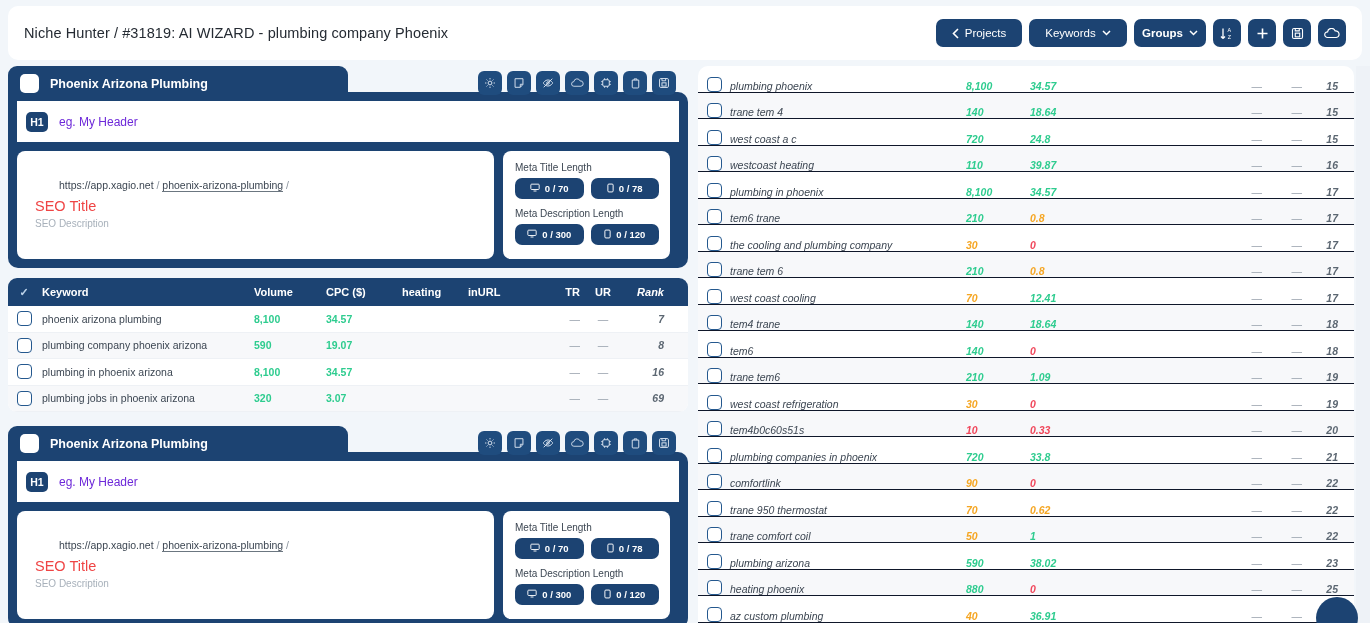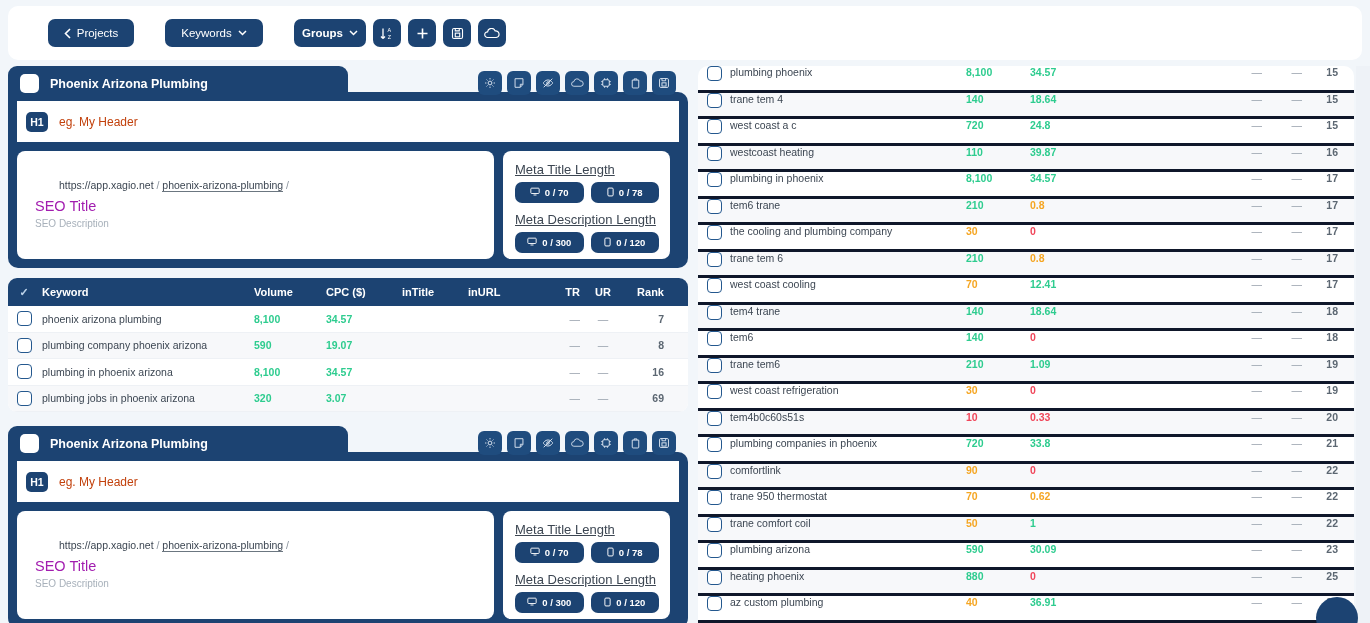--- a/index.html
+++ b/index.html
@@ -17,21 +17,21 @@
     background: #ffffff; border-radius: 10px;
     display: flex; align-items: center; justify-content: space-between;
     padding: 0 16px;
   }
   .page-title { font-size: 14.5px; color: #252b33; letter-spacing: .1px; }
   .tb-actions { display: flex; align-items: center; gap: 7px; }
   .pill {
     background: #1c4372; color: #fff; border: none; border-radius: 7px;
     height: 28px; display: flex; align-items: center; justify-content: center;
     gap: 6px; font-size: 11.5px; font-family: "Liberation Sans", sans-serif;
-    cursor: pointer; padding: 0 12px; white-space: nowrap; margin-left: 24px;
+    cursor: pointer; padding: 0 12px; white-space: nowrap;
   }
   .pill.projects { width: 86px; }
   .pill.keywords { width: 98px; }
   .pill.groups   { width: 72px; font-weight: bold; }
   .iconbtn {
     background: #1c4372; color: #fff; border: none; border-radius: 7px;
     width: 28px; height: 28px; display: flex; align-items: center;
     justify-content: center; cursor: pointer;
   }
   .iconbtn svg, .pill svg { display: block; }
@@ -74,38 +74,38 @@
 
   .h-row {
     background: #fff; border-radius: 0; height: 41px;
     display: flex; align-items: center; padding: 0 9px; gap: 11px;
   }
   .h-badge {
     background: #1c4372; color: #fff; font-size: 10.5px; font-weight: bold;
     border-radius: 5px; width: 22px; height: 20px;
     display: flex; align-items: center; justify-content: center;
   }
-  .h-ph { color: #c2410c; font-size: 12px; }
+  .h-ph { color: #6d28d9; font-size: 12px; }
 
   .serp-row { display: flex; gap: 9px; margin-top: 9px; }
   .serp-box {
     background: #fff; border-radius: 8px; width: 477px; height: 108px;
     padding: 28px 18px 0 18px;
   }
   .serp-url { font-size: 10.5px; color: #3c4652; margin-bottom: 7px; padding-left: 24px; }
   .serp-url u { text-decoration: none; border-bottom: 1px solid #6b7680; }
   .serp-url .sl { color: #8a939d; }
-  .serp-title { font-size: 14.5px; color: #a21caf; margin-bottom: 4px; }
+  .serp-title { font-size: 14.5px; color: #ef4444; margin-bottom: 4px; }
   .serp-desc { font-size: 10px; color: #a7b0ba; }
 
   .meta-box {
     background: #fff; border-radius: 8px; width: 167px; height: 108px;
     padding: 11px 11px 0 12px;
   }
-  .meta-label { font-size: 13px; color: #3c4652; margin-bottom: 5px; text-decoration: underline; }
+  .meta-label { font-size: 10px; color: #3c4652; margin-bottom: 5px; }
   .meta-pills { display: flex; gap: 7px; margin-bottom: 9px; }
   .meta-pill {
     background: #1c4372; color: #fff; border-radius: 7px;
     height: 21px; flex: 1; display: flex; align-items: center;
     justify-content: center; gap: 5px; font-size: 9.5px; font-weight: bold;
     cursor: pointer;
   }
 
   
   .kw-table {
@@ -122,41 +122,41 @@
   }
   .kw-row:nth-child(even) { background: #f7f8fa; }
   .c-cb    { width: 32px; display: flex; justify-content: center; flex: none; }
   .c-kw    { width: 214px; flex: none; padding-left: 2px; }
   .c-vol   { width: 72px; flex: none; }
   .c-cpc   { width: 76px; flex: none; }
   .c-intl  { width: 66px; flex: none; }
   .c-inurl { width: 68px; flex: none; }
   .c-tr    { width: 44px; flex: none; text-align: right; }
   .c-ur    { width: 46px; flex: none; text-align: center; }
-  .c-rank  { width: 42px; flex: none; text-align: right; padding-right: 4px; }
+  .c-rank  { width: 42px; flex: none; text-align: right; padding-right: 4px; font-style: italic; }
   .cb {
     width: 15px; height: 15px; border: 1.6px solid #24588e;
     border-radius: 4px; background: #fff; cursor: pointer; flex: none;
   }
   .hdr-cb { color: #bcd2e8; font-size: 11px; }
   .g { color: #2ecc8f; font-weight: bold; }
   .o { color: #f5a623; font-weight: bold; }
   .r { color: #f0465a; font-weight: bold; }
   .dash { color: #96a0ab; }
   .rank { color: #5c6772; font-weight: bold; }
 
   
   .right-col {
     position: absolute; left: 698px; top: 66px;
     width: 656px; height: 557px;
     background: #fff; border-radius: 10px 10px 0 0; overflow: hidden;
   }
   .r-row {
-    height: 26.5px; display: flex; align-items: flex-start; font-size: 10.5px;
-    color: #3c4652; border-bottom: 3px solid #0f172a;
+    height: 26.5px; display: flex; align-items: flex-end; font-size: 10.5px;
+    color: #3c4652; border-bottom: 1px solid #0f172a; font-style: italic;
   }
   .r-row:nth-child(even) { background: #f7f8fa; }
   .rc-cb   { width: 32px; display: flex; justify-content: center; flex: none; }
   .rc-kw   { width: 236px; flex: none; }
   .rc-vol  { width: 64px; flex: none; }
   .rc-cpc  { width: 192px; flex: none; }
   .rc-tr   { width: 40px; flex: none; text-align: right; }
   .rc-ur   { width: 40px; flex: none; text-align: right; }
   .rc-rank { width: 44px; flex: none; text-align: right; padding-right: 8px; }
   .scroll-gutter {
@@ -166,20 +166,21 @@
   .chat-bubble {
     position: absolute; right: 12px; bottom: -16px;
     width: 42px; height: 42px; border-radius: 50%;
     background: #1c4372; z-index: 9; cursor: pointer;
   }
 </style>
 </head>
 <body>
 
 <div class="topbar">
+  <div class="page-title">Niche Hunter / #31819: AI WIZARD - plumbing company Phoenix</div>
   <div class="tb-actions">
 
     <button class="pill projects">
       <span>
         <svg width="7" height="11" viewBox="0 0 7 11" fill="none" stroke="#fff" stroke-width="1.6">
             <path d="M6 1L1.5 5.5L6 10"></path>
           </svg>
       </span>
       <span>Projects</span>
     </button>
@@ -358,21 +359,21 @@
     </div>
 
     <div class="kw-table">
       <div class="kw-head">
         <div class="c-cb">
             <span class="hdr-cb">✓</span>
           </div>
         <div class="c-kw">Keyword</div>
         <div class="c-vol">Volume</div>
         <div class="c-cpc">CPC ($)</div>
-        <div class="c-intl">inTitle</div>
+        <div class="c-intl">heating</div>
         <div class="c-inurl">inURL</div>
         <div class="c-tr">TR</div>
         <div class="c-ur">UR</div>
         <div class="c-rank">Rank</div>
       </div>
       <div id="kw-body">
           <div class="kw-row">
             <div class="c-cb">
               <div class="cb"></div>
             </div>
@@ -745,21 +746,21 @@
         <div class="rc-tr dash">—</div>
         <div class="rc-ur dash">—</div>
         <div class="rc-rank rank">22</div>
       </div>
       <div class="r-row">
         <div class="rc-cb">
           <div class="cb"></div>
         </div>
         <div class="rc-kw">plumbing arizona</div>
         <div class="rc-vol g">590</div>
-        <div class="rc-cpc g">30.09</div>
+        <div class="rc-cpc g">38.02</div>
         <div class="rc-tr dash">—</div>
         <div class="rc-ur dash">—</div>
         <div class="rc-rank rank">23</div>
       </div>
       <div class="r-row">
         <div class="rc-cb">
           <div class="cb"></div>
         </div>
         <div class="rc-kw">heating phoenix</div>
         <div class="rc-vol g">880</div>

